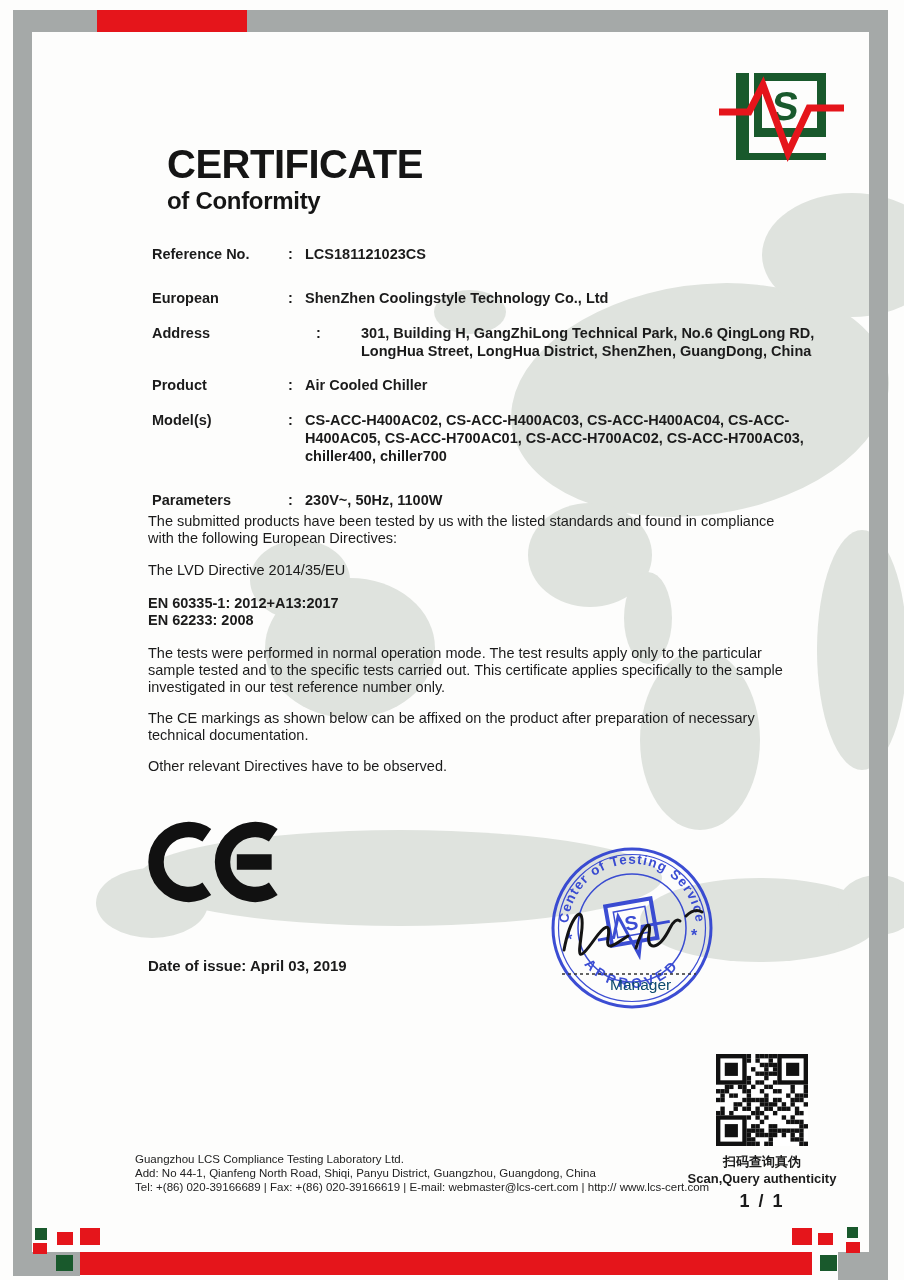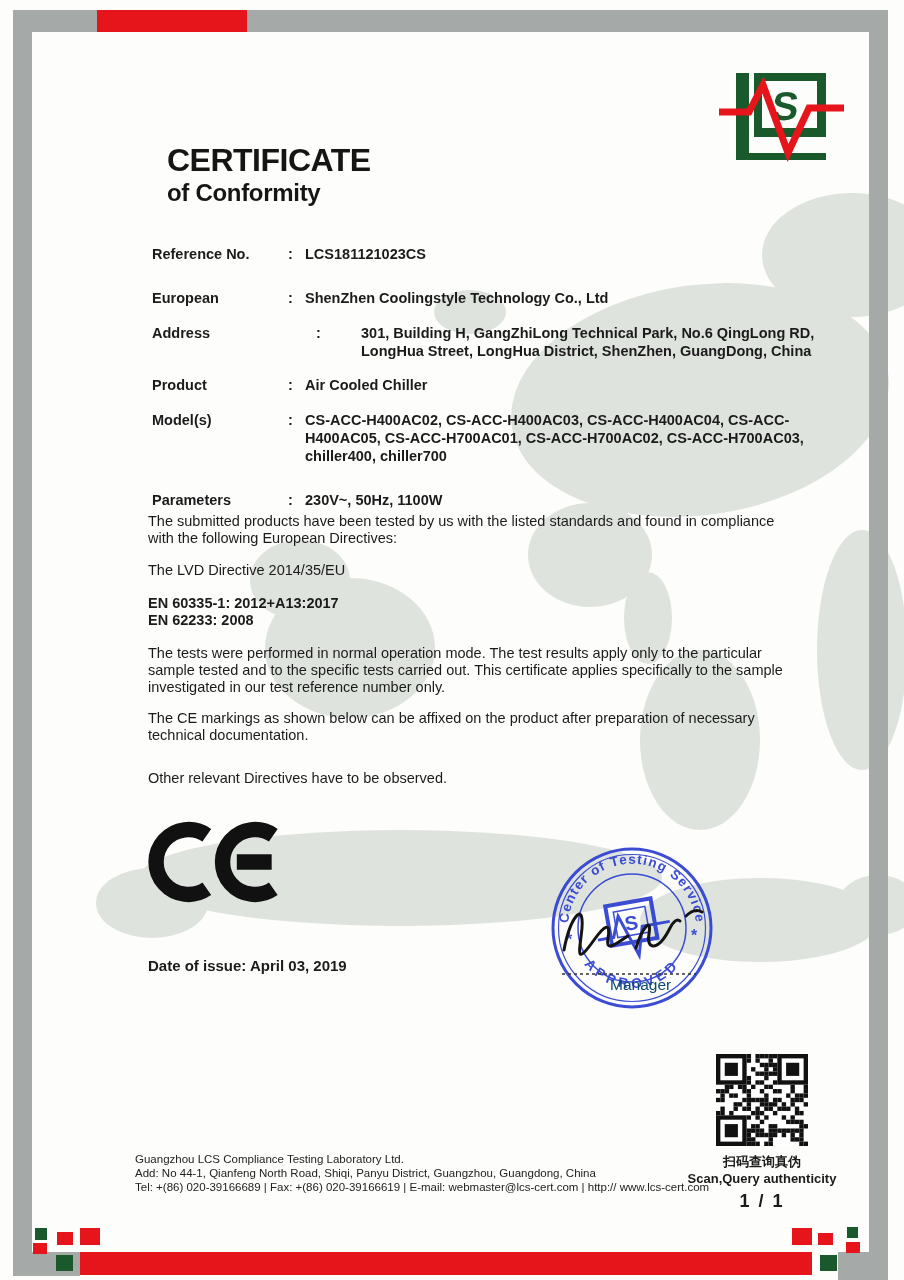--- a/index.html
+++ b/index.html
@@ -28,21 +28,21 @@
   .sq-e{left:56px;top:1255px;width:17px;height:16px;}
   .sq-f{left:792px;top:1228px;width:20px;height:17px;}
   .sq-g{left:818px;top:1233px;width:15px;height:12px;}
   .sq-h{left:847px;top:1227px;width:11px;height:11px;}
   .sq-i{left:846px;top:1242px;width:14px;height:11px;}
   .sq-j{left:820px;top:1255px;width:17px;height:16px;}
 
   .logo{position:absolute;left:716px;top:70px;width:135px;height:95px;z-index:2;}
 
   .title-block{position:absolute;left:167px;top:144px;z-index:2;}
-  .title-block h1{margin:0;font-size:32px;line-height:1.0;font-weight:bold;letter-spacing:-.5px;color:#151515;}
+  .title-block h1{margin:0;font-size:40px;line-height:1.0;font-weight:bold;letter-spacing:-.5px;color:#151515;}
   .subtitle{font-size:24px;font-weight:bold;margin-top:3px;letter-spacing:-.3px;color:#151515;}
 
   .fields{position:absolute;left:152px;top:245px;width:640px;z-index:2;
           font-size:14.5px;line-height:18px;font-weight:bold;color:#1b1b1b;}
   .frow{display:flex;align-items:flex-start;}
   .flabel{width:136px;flex:0 0 136px;}
   .fcolon{width:17px;flex:0 0 17px;}
   .fvalue{width:500px;flex:0 0 500px;}
   .mb-ref{margin-bottom:26px;}
   .mb-app{margin-bottom:17px;}
@@ -165,21 +165,21 @@
   </section>
 
   <section class="body-text">
     <p>The submitted products have been tested by us with the listed standards and found in compliance with the following European Directives:</p>
     <p class="bold" style="margin-bottom:16px">The LVD Directive 2014/35/EU</p>
     <div class="standards">
       <div>EN 60335-1: 2012+A13:2017</div>
       <div>EN 62233: 2008</div>
     </div>
     <p style="margin-bottom:14px">The tests were performed in normal operation mode. The test results apply only to the particular sample tested and to the specific tests carried out. This certificate applies specifically to the sample investigated in our test reference number only.</p>
-    <p style="margin-bottom:26px">The CE markings as shown below can be affixed on the product after preparation of necessary technical documentation.</p>
+    <p style="margin-bottom:14px">The CE markings as shown below can be affixed on the product after preparation of necessary technical documentation.</p>
     <p>Other relevant Directives have to be observed.</p>
   </section>
 
   <div class="ce-mark" aria-label="CE">
     <svg width="150" height="100" viewBox="0 0 185 100">
       <g fill="none" stroke="#111" stroke-width="19">
         <path d="M 75,17 A 40 40 0 1 0 75,83"></path>
         <path d="M 157,17 A 40 40 0 1 0 157,83"></path>
         <path d="M 112,50 L 155,50"></path>
       </g>

